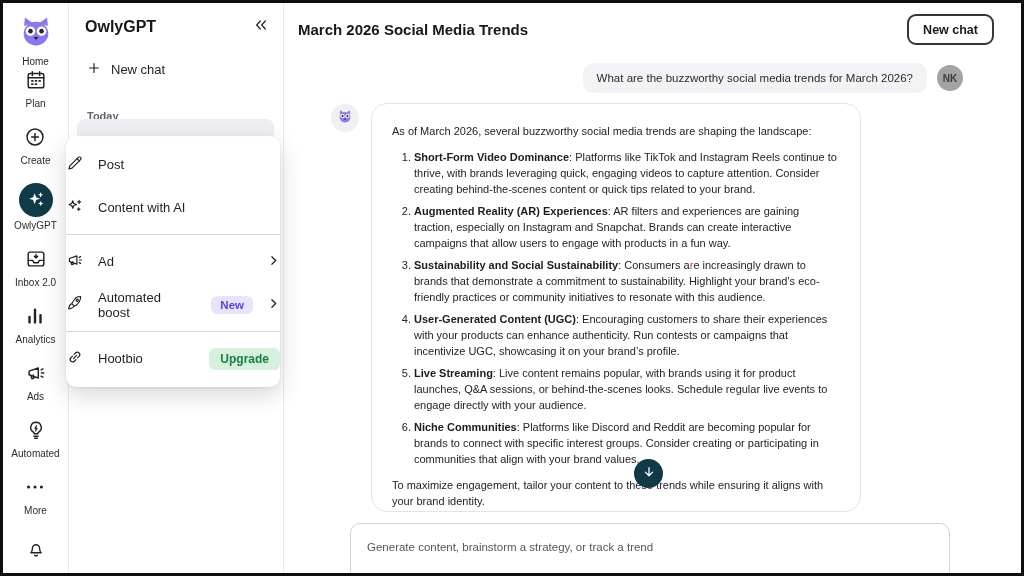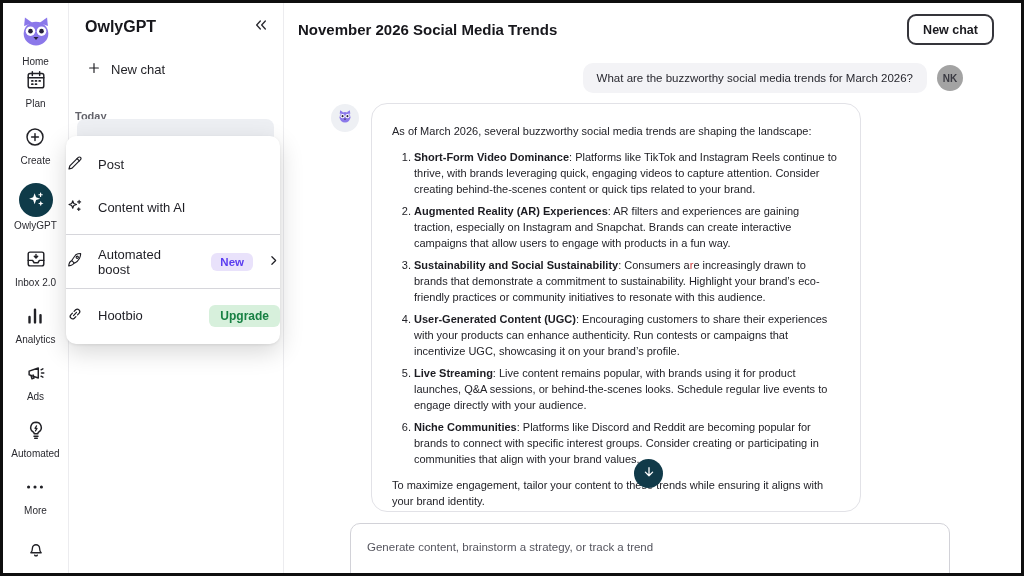--- a/index.html
+++ b/index.html
@@ -33,21 +33,21 @@
   
   .sidebar{
     position:absolute; left:66px; top:0; bottom:0; width:215px;
     border-right:1px solid #ececef; background:#fff;
   }
   .sb-header{ display:flex; justify-content:space-between; align-items:center; padding:14px 14px 0 16px; }
   .sb-title{ font-size:16px; font-weight:700; color:#17171c; }
   .sb-collapse svg{ width:16px; height:16px; }
   .sb-newchat{ margin:24px 0 0 18px; display:flex; align-items:center; gap:10px; font-size:13px; color:#1f1f24; }
   .sb-newchat svg{ width:14px; height:14px; }
-  .sb-section{ margin:32px 0 0 6px; font-size:11px; font-weight:600; color:#63636b; }
+  .sb-section{ margin:32px 0 0 18px; font-size:11px; font-weight:600; color:#63636b; }
   .sb-chat-item{ position:absolute; left:8px; right:9px; top:116px; height:30px; background:#edeff3; border-radius:8px; }
 
   
   .popup{
     position:absolute; left:63px; top:133px; width:214px; z-index:9;
     background:#fff; border-radius:10px; padding:7px 0;
     box-shadow:0 1px 3px rgba(0,0,0,.08), 0 8px 24px rgba(0,0,0,.16);
   }
   .menu-item{ height:43px; display:flex; align-items:center; gap:14px; padding:0 0; font-size:13px; color:#1e1e24; cursor:pointer; }
   .menu-item svg{ width:18px; height:18px; flex:none; }
@@ -266,20 +266,35 @@
           <path d="M17.5 4.5v4M15.5 6.5h4"></path>
           <path d="M17 14.5v3.4M15.3 16.2h3.4"></path>
         </svg>
       </span>
       <span>Content with AI</span>
     </div>
 
 
     <div class="menu-divider"></div>
 
+    <div class="menu-item">
+      <span>
+        <svg viewBox="0 0 24 24" fill="none" stroke="#1e1e24" stroke-width="1.6" stroke-linecap="round" stroke-linejoin="round">
+          <path d="M14.5 6.5v11L4.5 14V10l10-3.5z"></path>
+          <path d="M6.5 14.4l1.1 3.8 2.3-.7-1-3.4"></path>
+          <path d="M17.5 8.5l2-1M18 12h2.5M17.5 15.5l2 1"></path>
+        </svg>
+      </span>
+      <span>Ad</span>
+      <span class="menu-chevron">
+        <svg viewBox="0 0 24 24" fill="none" stroke="#1e1e24" stroke-width="2.2" stroke-linecap="round" stroke-linejoin="round">
+          <path d="M9 5l7 7-7 7"></path>
+        </svg>
+      </span>
+    </div>
 
     <div class="menu-item">
       <span>
         <svg viewBox="0 0 24 24" fill="none" stroke="#1e1e24" stroke-width="1.5" stroke-linecap="round" stroke-linejoin="round">
           <path d="M13 5c3-1.7 6.5-1.6 6.5-1.6s.1 3.5-1.6 6.5c-1.6 2.9-4.6 5.4-6.7 6.4l-3.5-3.5c1-2.1 3.5-5.1 5.3-7.8z"></path>
           <circle cx="15" cy="8.4" r="1.5"></circle>
           <path d="M7.3 13.2c-1.6.5-3.2 2.2-3.7 6.7 4.5-.5 6.2-2.1 6.7-3.7"></path>
         </svg>
       </span>
       <span>Automated boost</span>
@@ -299,21 +314,21 @@
           <path d="M10 14.2l4-4.4"></path>
           <path d="M8.6 10.8l-2.2 2.3a3.3 3.3 0 0 0 4.7 4.6l2.1-2.2"></path>
           <path d="M15.4 13.2l2.2-2.3a3.3 3.3 0 0 0-4.7-4.6l-2.1 2.2"></path>
         </svg>
       </span>
       <span>Hootbio</span>
       <span class="badge-upgrade">Upgrade</span>
     </div>
   </div>
 
-  <div class="main-title">November 2026 Social Media Trends</div>
+  <div class="main-title">March 2026 Social Media Trends</div>
   <button class="btn-newchat">New chat</button>
 
   <div class="user-row">
     <div class="user-bubble">What are the buzzworthy social media trends for March 2026?</div>
     <div class="avatar-nk">NK</div>
   </div>
 
   <div class="ai-avatar">
     <span>
       <svg viewBox="0 0 40 40">

